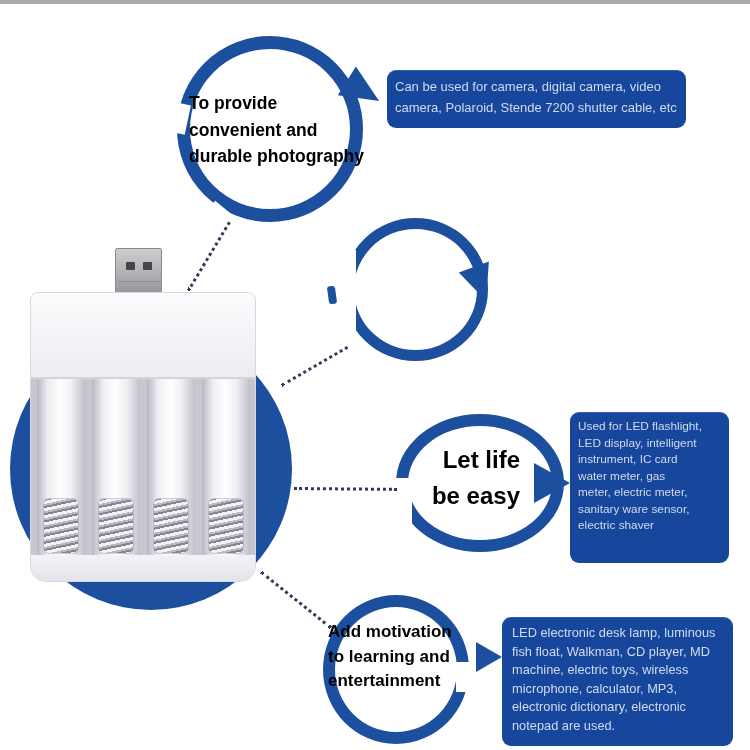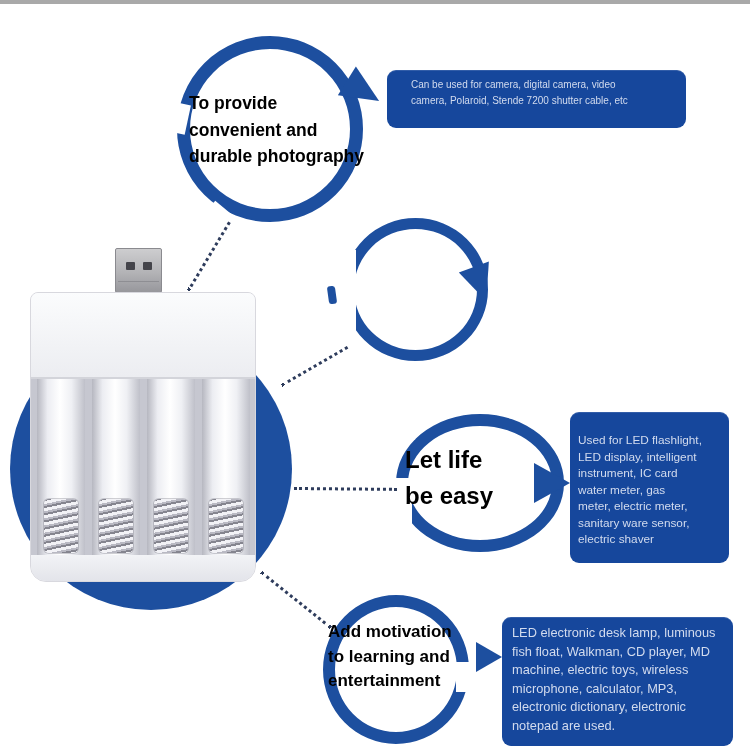--- a/index.html
+++ b/index.html
@@ -72,29 +72,29 @@
         border-left:16px solid transparent;border-right:16px solid transparent;transform:rotate(-20deg);}
   #arr3{left:534px;top:463px;border-left:36px solid #1d4f9f;
         border-top:20px solid transparent;border-bottom:20px solid transparent;}
   #arr4{left:476px;top:642px;border-left:26px solid #1d4f9f;
         border-top:15px solid transparent;border-bottom:15px solid transparent;}
 
   
   .ring-label{color:#000000;font-weight:bold;white-space:pre-line;z-index:7;line-height:1.5;}
   #t1{left:189px;top:90px;font-size:17.5px;line-height:1.52;}
   #t2{left:346px;top:252px;width:140px;font-size:23px;line-height:1.45;text-align:center;}
-  #t3{left:405px;top:442px;width:115px;font-size:24px;line-height:1.5;text-align:left;}
+  #t3{left:405px;top:442px;width:115px;font-size:24px;line-height:1.5;text-align:right;}
   #t4{left:328px;top:620px;font-size:17px;line-height:1.45;}
 
   
   .bluebox{background:#16479c;color:#d2dbee;border-radius:9px;white-space:pre-line;
         z-index:7;box-sizing:border-box;box-shadow:inset 0 1px 0 rgba(255,255,255,.12);}
-  #b1{left:387px;top:70px;width:299px;height:58px;padding:7px 24px;font-size:10px;line-height:1.6;}
+  #b1{left:387px;top:70px;width:299px;height:58px;padding:7px 8px;font-size:13px;line-height:1.6;}
   #b2{left:502px;top:244px;width:191px;height:75px;padding:8px 5px;font-size:11.8px;line-height:1.55;text-align:center;}
-  #b3{left:570px;top:412px;width:159px;height:151px;padding:20px 8px;font-size:11.8px;line-height:1.4;}
+  #b3{left:570px;top:412px;width:159px;height:151px;padding:6px 8px;font-size:11.8px;line-height:1.4;}
   #b4{left:502px;top:617px;width:231px;height:129px;padding:7px 10px;font-size:12.8px;line-height:1.45;}
 </style>
 </head>
 <body>
 
 <div id="stage">
 
   <div class="abs" id="topbar"></div>
 
   <div class="abs" id="disc"></div>

